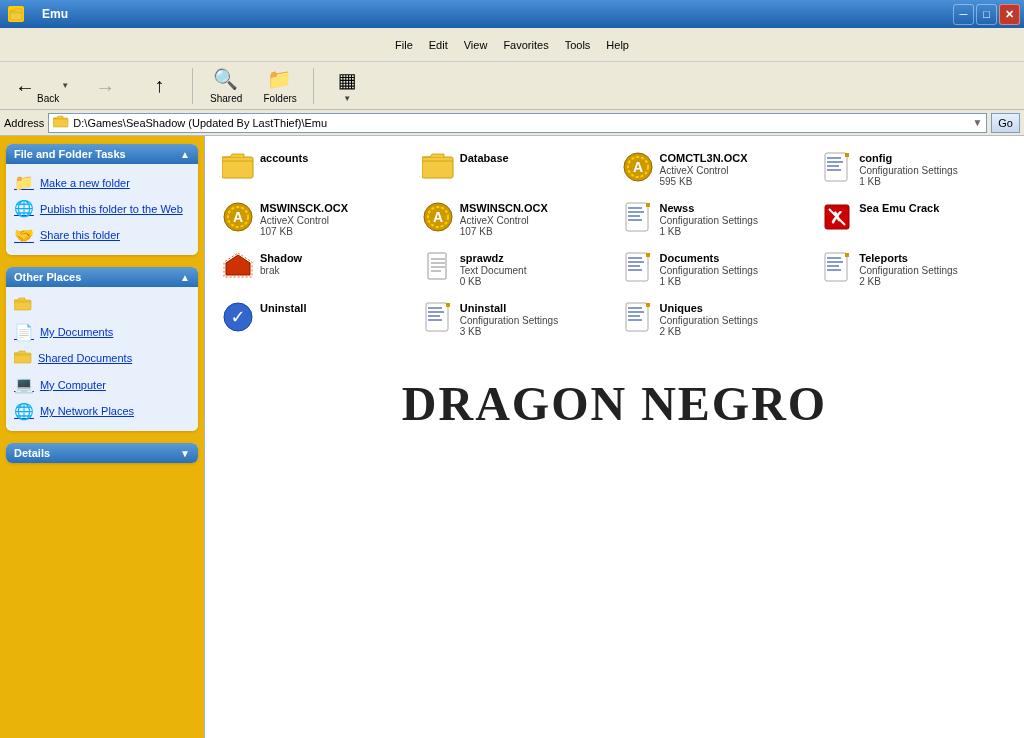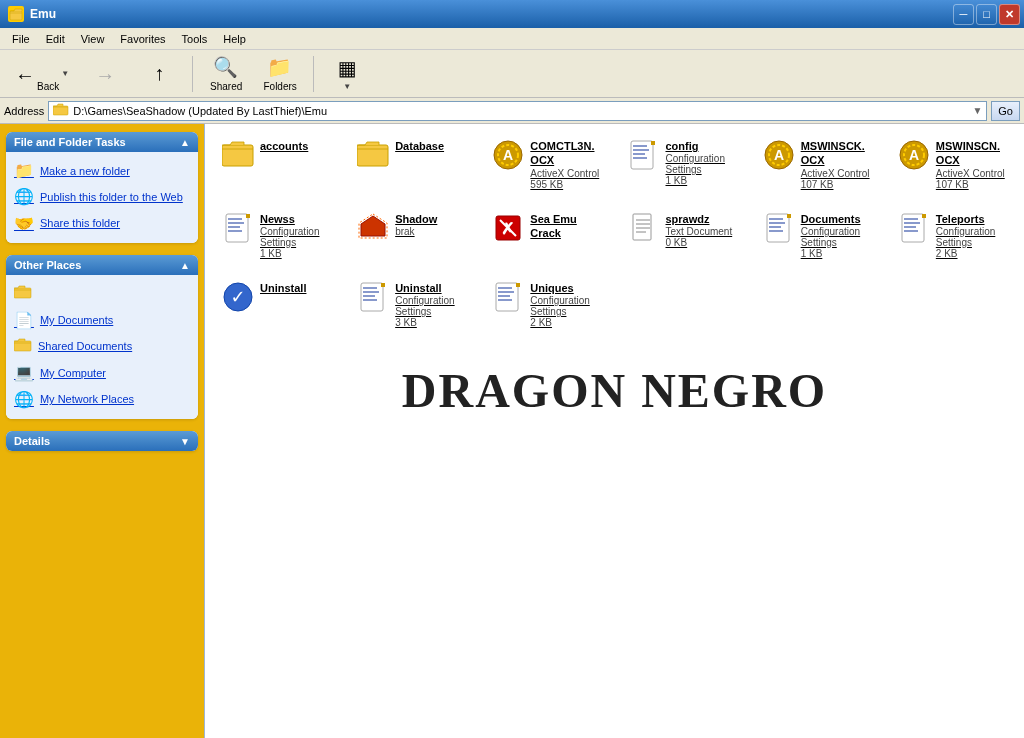--- a/index.html
+++ b/index.html
@@ -4,35 +4,35 @@
   <style>
     * { margin: 0; padding: 0; box-sizing: border-box; }
     body { font-family: Tahoma, Arial, sans-serif; font-size: 11px; background: #ECE9D8; overflow: hidden; width: 1024px; height: 738px; }
 
     
     #titlebar {
       background: linear-gradient(to bottom, #4a90d9 0%, #1a5fa8 100%);
       height: 28px; display: flex; align-items: center; justify-content: space-between;
       padding: 0 4px 0 8px; user-select: none;
     }
-    #titlebar-left { display: flex; align-items: center; gap: 6px; }
+    #titlebar-left { display: flex; align-items: center; gap: 18px; }
     #titlebar-icon { width: 16px; height: 16px; background: #ffcc00; border-radius: 2px; display: flex; align-items: center; justify-content: center; font-size: 10px; }
     #titlebar-title { color: white; font-weight: bold; font-size: 12px; }
     #titlebar-buttons { display: flex; gap: 2px; }
     .tb-btn {
       width: 21px; height: 21px; border-radius: 3px; border: 1px solid rgba(255,255,255,0.4);
       display: flex; align-items: center; justify-content: center; cursor: pointer;
       font-size: 11px; color: white; font-weight: bold;
     }
     .tb-btn.close { background: #c0392b; }
 
     
     #menubar {
-      background: #ECE9D8; height: 22px; display: flex; align-items: center;
-      padding: 8px 4px; border-bottom: 1px solid #ccc;
+      background: #ECE9D8; height: 34px; display: flex; align-items: center;
+      padding: 8px 4px; border-bottom: 1px solid #ccc; justify-content: center;
     }
     .menu-item { padding: 2px 8px; cursor: pointer; font-size: 11px; }
 
     
     #toolbar {
       background: #ECE9D8; height: 48px; display: flex; align-items: center;
       padding: 0 8px; gap: 4px; border-bottom: 1px solid #bbb;
     }
     .toolbar-btn {
       display: flex; flex-direction: column; align-items: center; justify-content: center;
@@ -84,22 +84,22 @@
       text-decoration: underline; font-size: 11px; line-height: 1.4;
     }
     .panel-link-icon { font-size: 16px; flex-shrink: 0; }
 
     
     #content {
       flex: 1; background: white; overflow-y: auto; padding: 10px;
       display: flex; flex-direction: column;
     }
     #file-grid {
-      display: grid; grid-template-columns: repeat(6, 1fr);
-      gap: 12px; align-content: start; text-decoration: underline;
+      display: grid; grid-template-columns: repeat(4, 1fr);
+      gap: 0; align-content: start;
     }
     .file-item {
       display: flex; align-items: flex-start; gap: 6px;
       padding: 4px 6px; cursor: pointer; border: 1px solid transparent;
       border-radius: 2px; min-height: 50px;
     }
     .file-icon { font-size: 28px; flex-shrink: 0; width: 32px; text-align: center; }
     .file-info { flex: 1; min-width: 0; }
     .file-name { font-size: 11px; font-weight: bold; color: #000; word-break: break-word; line-height: 1.3; }
     .file-type { font-size: 10px; color: #444; }
@@ -367,40 +367,40 @@
         <div class="file-info">
           <div class="file-name">Newss</div>
           <div class="file-type">Configuration Settings</div>
           <div class="file-size">1 KB</div>
         </div>
       </div>
 
       <div class="file-item">
         <div class="file-icon">
           <svg width="32" height="32" viewBox="0 0 32 32">
-            <polygon points="16,4 28,12 28,24 4,24 4,12" fill="#cc3300" stroke="#991100" stroke-width="1"></polygon>
-            <polygon points="16,2 30,11 30,26 2,26 2,11" fill="none" stroke="#ff6600" stroke-width="1" stroke-dasharray="2,2"></polygon>
-          </svg>
-        </div>
-        <div class="file-info">
-          <div class="file-name">Shadow</div>
-          <div class="file-type">brak</div>
-        </div>
-      </div>
-
-      <div class="file-item">
-        <div class="file-icon">
-          <svg width="32" height="32" viewBox="0 0 32 32">
             <rect x="4" y="4" width="24" height="24" rx="2" fill="#cc0000" stroke="#990000" stroke-width="1"></rect>
             <text x="16" y="22" text-anchor="middle" font-size="16" fill="white" font-weight="bold">✗</text>
             <line x1="8" y1="8" x2="24" y2="24" stroke="white" stroke-width="2"></line>
           </svg>
         </div>
         <div class="file-info">
           <div class="file-name">Sea Emu Crack</div>
+        </div>
+      </div>
+
+      <div class="file-item">
+        <div class="file-icon">
+          <svg width="32" height="32" viewBox="0 0 32 32">
+            <polygon points="16,4 28,12 28,24 4,24 4,12" fill="#cc3300" stroke="#991100" stroke-width="1"></polygon>
+            <polygon points="16,2 30,11 30,26 2,26 2,11" fill="none" stroke="#ff6600" stroke-width="1" stroke-dasharray="2,2"></polygon>
+          </svg>
+        </div>
+        <div class="file-info">
+          <div class="file-name">Shadow</div>
+          <div class="file-type">brak</div>
         </div>
       </div>
 
       <div class="file-item">
         <div class="file-icon">
           <svg width="32" height="32" viewBox="0 0 32 32">
             <rect x="6" y="2" width="18" height="26" rx="1" fill="white" stroke="#999" stroke-width="1"></rect>
             <line x1="9" y1="8" x2="23" y2="8" stroke="#888" stroke-width="1"></line>
             <line x1="9" y1="12" x2="23" y2="12" stroke="#888" stroke-width="1"></line>
             <line x1="9" y1="16" x2="23" y2="16" stroke="#888" stroke-width="1"></line>

